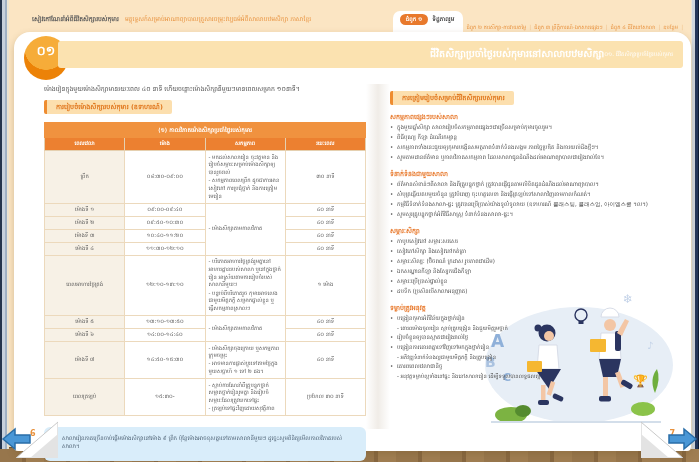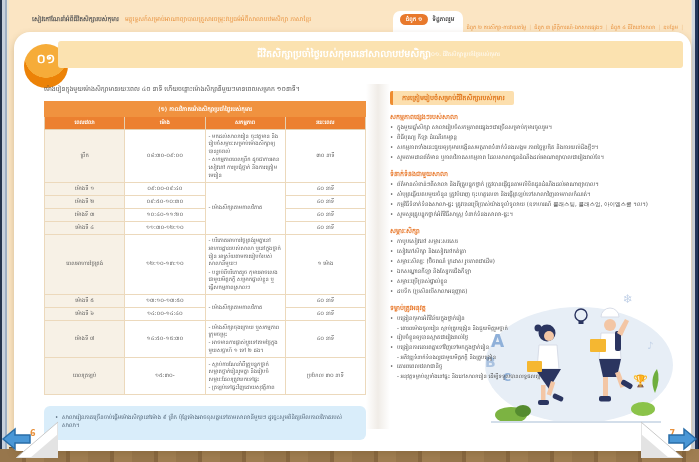--- a/index.html
+++ b/index.html
@@ -18,26 +18,26 @@
   .doc-title-orange{color:#e8923e;margin-left:4px;}
   .tabs{position:absolute;right:16px;top:9px;display:flex;align-items:flex-end;height:24px;}
   .tab-active{background:#fff;border-radius:7px 7px 0 0;padding:3px 9px 8px 7px;display:flex;gap:4px;align-items:center;}
   .tab-pill{background:#e8792c;color:#fff;border-radius:8px;padding:1.5px 6px;font-size:5.5px;font-weight:bold;white-space:nowrap;}
   .tab-active-label{font-size:5.8px;color:#4a4a4a;font-weight:bold;white-space:nowrap;}
   .tab-item{color:#e8923e;font-size:5.2px;margin:0 3px 6px 3px;white-space:nowrap;cursor:pointer;}
   .tab-sep{color:#f0c08a;font-size:5.5px;margin-bottom:6px;}
   
   .card{position:absolute;left:14px;top:32px;width:677px;height:419px;background:#fff;
         border-radius:16px 16px 4px 4px;box-shadow:0 3px 7px rgba(120,90,40,.3);}
-  .chapter-circle{position:absolute;left:10px;top:12px;width:44px;height:44px;border-radius:50%;
+  .chapter-circle{position:absolute;left:10px;top:4px;width:44px;height:44px;border-radius:50%;
         background:radial-gradient(circle at 50% 28%,#f6ac39 55%,#ec8207 56%);
         color:#fff;font-weight:bold;font-size:12.5px;display:flex;align-items:center;justify-content:center;
         padding-bottom:12px;box-sizing:border-box;}
   .band{position:absolute;left:44px;right:8px;top:9px;height:27px;background:#fbe2b0;border-radius:3px;
-        display:flex;align-items:center;justify-content:center;padding:0 10px 0 26px;box-sizing:border-box;}
+        display:flex;align-items:center;justify-content:flex-end;padding:0 10px 0 26px;box-sizing:border-box;}
   .band-title{color:#fff;font-weight:bold;font-size:9.5px;white-space:nowrap;}
   .band-right{color:#fff;font-size:5.5px;white-space:nowrap;}
   
   .pages{position:absolute;left:0;right:0;top:44px;bottom:22px;display:flex;padding:8px 18px 0 30px;box-sizing:border-box;}
   .page-left{width:322px;}
   .spine{width:24px;background:linear-gradient(90deg,rgba(0,0,0,0) 0,rgba(140,110,70,.13) 50%,rgba(0,0,0,0) 100%);}
   .page-right{flex:1;position:relative;padding-right:4px;}
   .intro{font-size:6.2px;color:#4a4a4a;line-height:1.5;}
   .tag{display:inline-block;margin-top:7px;background:#fcdfae;border-left:3px solid #ee8c30;color:#e0761c;
        font-weight:bold;font-size:6.4px;padding:2.5px 9px;border-radius:2px;}
@@ -100,20 +100,21 @@
     <div class="chapter-circle">០១</div>
     <div class="band">
       <span class="band-title">ជីវិតសិក្សាប្រចាំថ្ងៃរបស់កុមារនៅសាលាបឋមសិក្សា</span>
       <span class="band-right">០១. ជីវិតសិក្សាប្រចាំថ្ងៃរបស់កុមារ</span>
     </div>
 
     <div class="pages">
 
       <div class="page-left">
         <div class="intro">ម៉ោងរៀនក្នុងមួយម៉ោងសិក្សាមានរយៈពេល ៤០ នាទី ហើយចន្លោះម៉ោងសិក្សានីមួយៗមានពេលសម្រាក ១០នាទី។</div>
+        <div class="tag">ការរៀបចំម៉ោងសិក្សារបស់កុមារ (ឧទាហរណ៍)</div>
         <table class="sched" id="sched-table">
             <tbody>
               <tr class="t-cap">
                 <td colspan="4">⟨១⟩ កាលវិភាគម៉ោងសិក្សាប្រចាំថ្ងៃរបស់កុមារ</td>
               </tr>
               <tr class="t-head">
                 <td>ពេលវេលា</td>
                 <td>ម៉ោង</td>
                 <td>សកម្មភាព</td>
                 <td>រយៈពេល</td>

